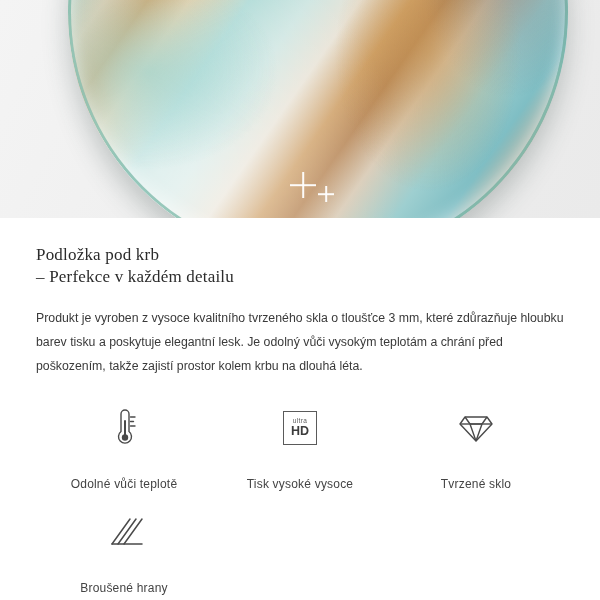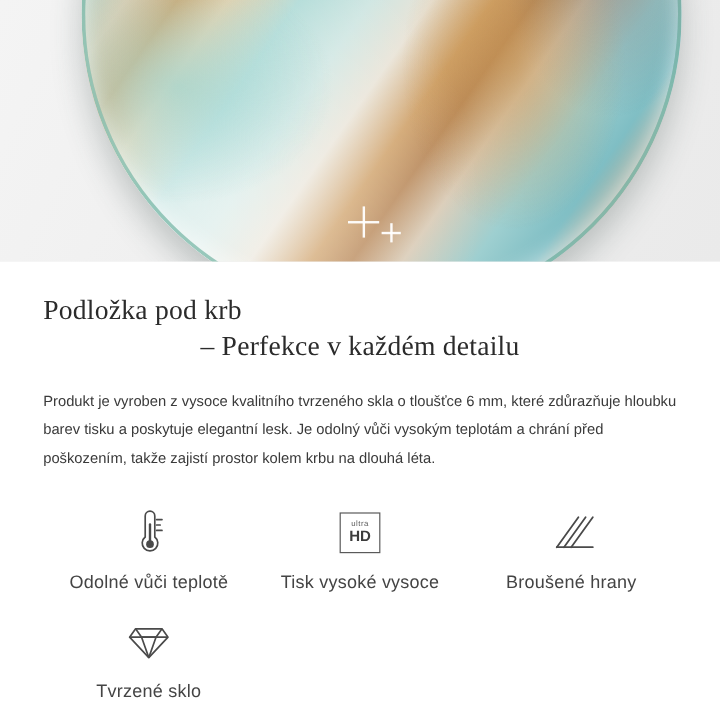--- a/index.html
+++ b/index.html
@@ -104,27 +104,27 @@
   .sparkle.s2::before { width: 16px; }
   .sparkle.s2::after { height: 16px; }
 
   
   .content {
     padding: 0 36px;
   }
   .headline {
     margin: 26px 0 0 0;
     font-family: "Liberation Serif", serif;
-    font-size: 23px;
+    font-size: 17px;
     line-height: 1.32;
     font-weight: 400;
     color: #2b2b2b;
     letter-spacing: 0.2px;
   }
-  .headline .line2 { display: block; text-align: center; }
+  .headline .line2 { display: block; }
 
   .paragraph {
     margin: 18px 0 0 0;
     font-size: 12.3px;
     line-height: 1.95;
     color: #3a3a3a;
     max-width: 532px;
   }
 
   
@@ -141,22 +141,22 @@
     justify-content: flex-start;
   }
   .feature-icon {
     height: 46px;
     display: flex;
     align-items: center;
     justify-content: center;
     color: #4a4a4a;
   }
   .feature-label {
-    margin-top: 10px;
-    font-size: 15px;
+    margin-top: 26px;
+    font-size: 12px;
     color: #444444;
     text-align: center;
     letter-spacing: 0.2px;
   }
   .hd-badge {
     width: 34px;
     height: 34px;
     border: 1.4px solid #5a5a5a;
     display: flex;
     flex-direction: column;
@@ -189,21 +189,21 @@
     <div class="sparkle s1"></div>
     <div class="sparkle s2"></div>
   </div>
 
   <div class="content">
     <h1 class="headline">
       <span>Podložka pod krb</span>
       <span class="line2">– Perfekce v každém detailu</span>
     </h1>
 
-    <p class="paragraph">Produkt je vyroben z vysoce kvalitního tvrzeného skla o tloušťce 6 mm, které zdůrazňuje hloubku barev tisku a poskytuje elegantní lesk. Je odolný vůči vysokým teplotám a chrání před poškozením, takže zajistí prostor kolem krbu na dlouhá léta.</p>
+    <p class="paragraph">Produkt je vyroben z vysoce kvalitního tvrzeného skla o tloušťce 3 mm, které zdůrazňuje hloubku barev tisku a poskytuje elegantní lesk. Je odolný vůči vysokým teplotám a chrání před poškozením, takže zajistí prostor kolem krbu na dlouhá léta.</p>
 
     <div class="features">
 
       <div class="feature">
         <div class="feature-icon">
           <svg width="34" height="40" viewBox="0 0 34 40" fill="none" stroke="#4a4a4a" stroke-width="1.4" stroke-linecap="round">
             <path d="M14 6 a4 4 0 0 1 8 0 v17.5 a6.5 6.5 0 1 1 -8 0 Z"></path>
             <circle cx="18" cy="29.5" r="3.2" fill="#4a4a4a" stroke="none"></circle>
             <line x1="18" y1="13" x2="18" y2="27.5" stroke-width="2"></line>
             <line x1="23.5" y1="9" x2="28" y2="9"></line>
@@ -220,39 +220,39 @@
             <span class="ultra">ultra</span>
             <span class="hd">HD</span>
           </div>
         </div>
         <div class="feature-label">Tisk vysoké vysoce</div>
       </div>
 
 
       <div class="feature">
         <div class="feature-icon">
-          <svg width="40" height="34" viewBox="0 0 40 34" fill="none" stroke="#4a4a4a" stroke-width="1.5" stroke-linecap="round">
-            <path d="M8 29 L26 4"></path>
-            <path d="M14 29 L32 4"></path>
-            <path d="M20 29 L38 4"></path>
-            <path d="M8 29 H38"></path>
-          </svg>
-        </div>
-        <div class="feature-label">Broušené hrany</div>
-      </div>
-
-      <div class="feature">
-        <div class="feature-icon">
           <svg width="38" height="34" viewBox="0 0 38 34" fill="none" stroke="#4a4a4a" stroke-width="1.4" stroke-linejoin="round">
             <path d="M8 6 H30 L35 13 L19 30 L3 13 Z"></path>
             <path d="M3 13 H35"></path>
             <path d="M8 6 L13 13 L19 30"></path>
             <path d="M30 6 L25 13 L19 30"></path>
             <path d="M13 13 H25"></path>
           </svg>
         </div>
         <div class="feature-label">Tvrzené sklo</div>
       </div>
 
+      <div class="feature">
+        <div class="feature-icon">
+          <svg width="40" height="34" viewBox="0 0 40 34" fill="none" stroke="#4a4a4a" stroke-width="1.5" stroke-linecap="round">
+            <path d="M8 29 L26 4"></path>
+            <path d="M14 29 L32 4"></path>
+            <path d="M20 29 L38 4"></path>
+            <path d="M8 29 H38"></path>
+          </svg>
+        </div>
+        <div class="feature-label">Broušené hrany</div>
+      </div>
+
 
     </div>
   </div>
 </div>
 
 </body></html>

